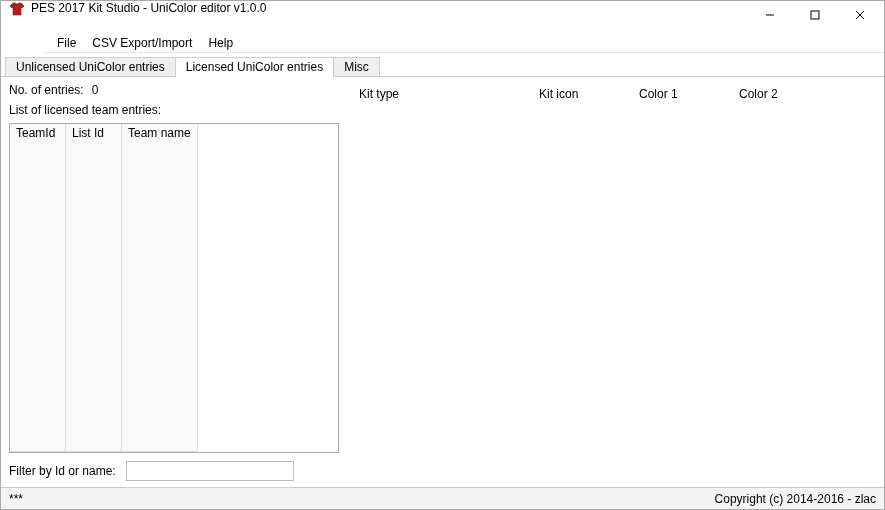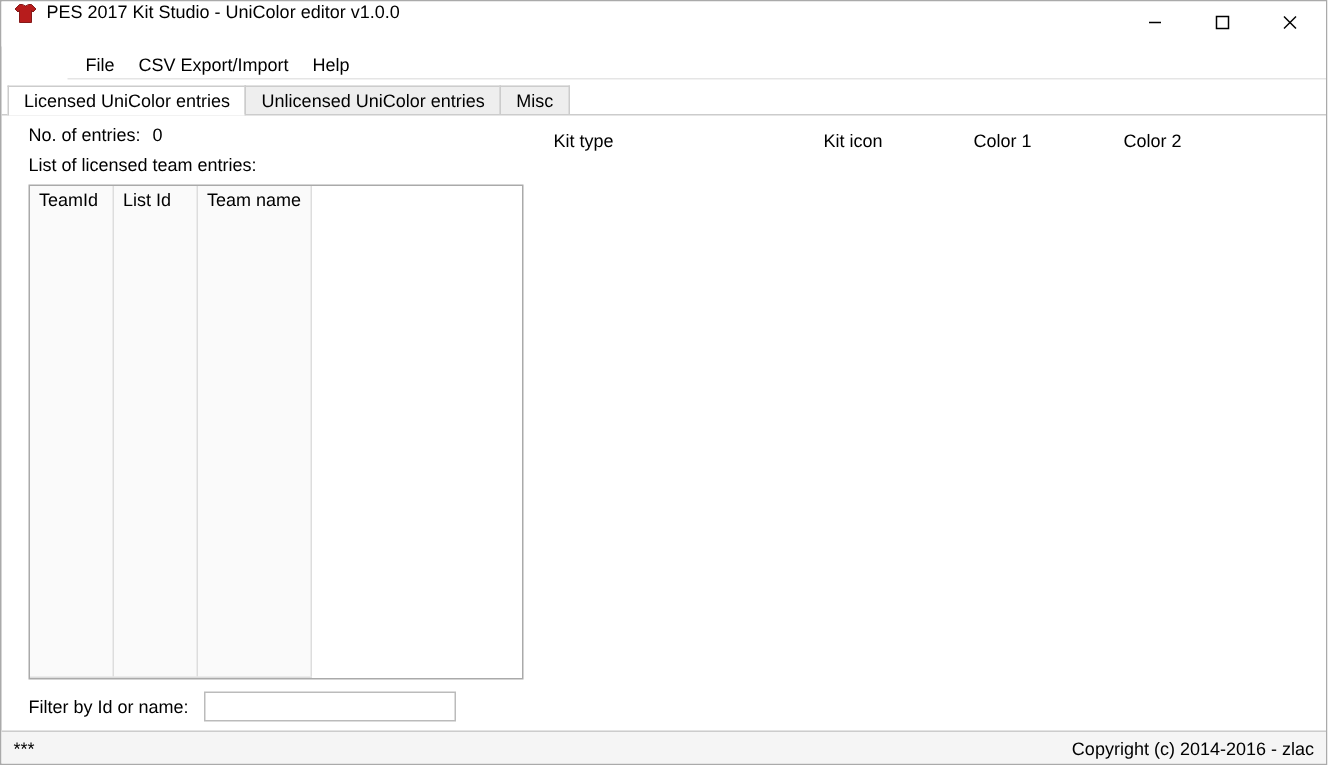--- a/index.html
+++ b/index.html
@@ -81,21 +81,21 @@
     background: #fff;
     border-color: #ccc;
     top: 1px;
     padding-bottom: 3px;
   }
   .tab + .tab { margin-left: -1px; }
   
   .client {
     flex: 1;
     display: flex;
-    padding: 6px 10px 6px 18px;
+    padding: 6px 10px 6px 8px;
     gap: 20px;
   }
   .left-pane {
     width: 330px;
     display: flex;
     flex-direction: column;
   }
   .row {
     display: flex;
     align-items: center;
@@ -196,22 +196,22 @@
   </div>
 
   <div class="menubar">
     <span class="menuitem">File</span>
     <span class="menuitem">CSV Export/Import</span>
     <span class="menuitem">Help</span>
   </div>
 
   <div class="tabstrip-wrap">
     <div class="tabstrip">
+      <div class="tab">Unlicensed UniColor entries</div>
       <div class="tab active">Licensed UniColor entries</div>
-      <div class="tab">Unlicensed UniColor entries</div>
       <div class="tab">Misc</div>
     </div>
   </div>
 
   <div class="client">
     <div class="left-pane">
       <div class="row">
         <span class="lbl">No. of entries:</span>
         <span>0</span>
       </div>

